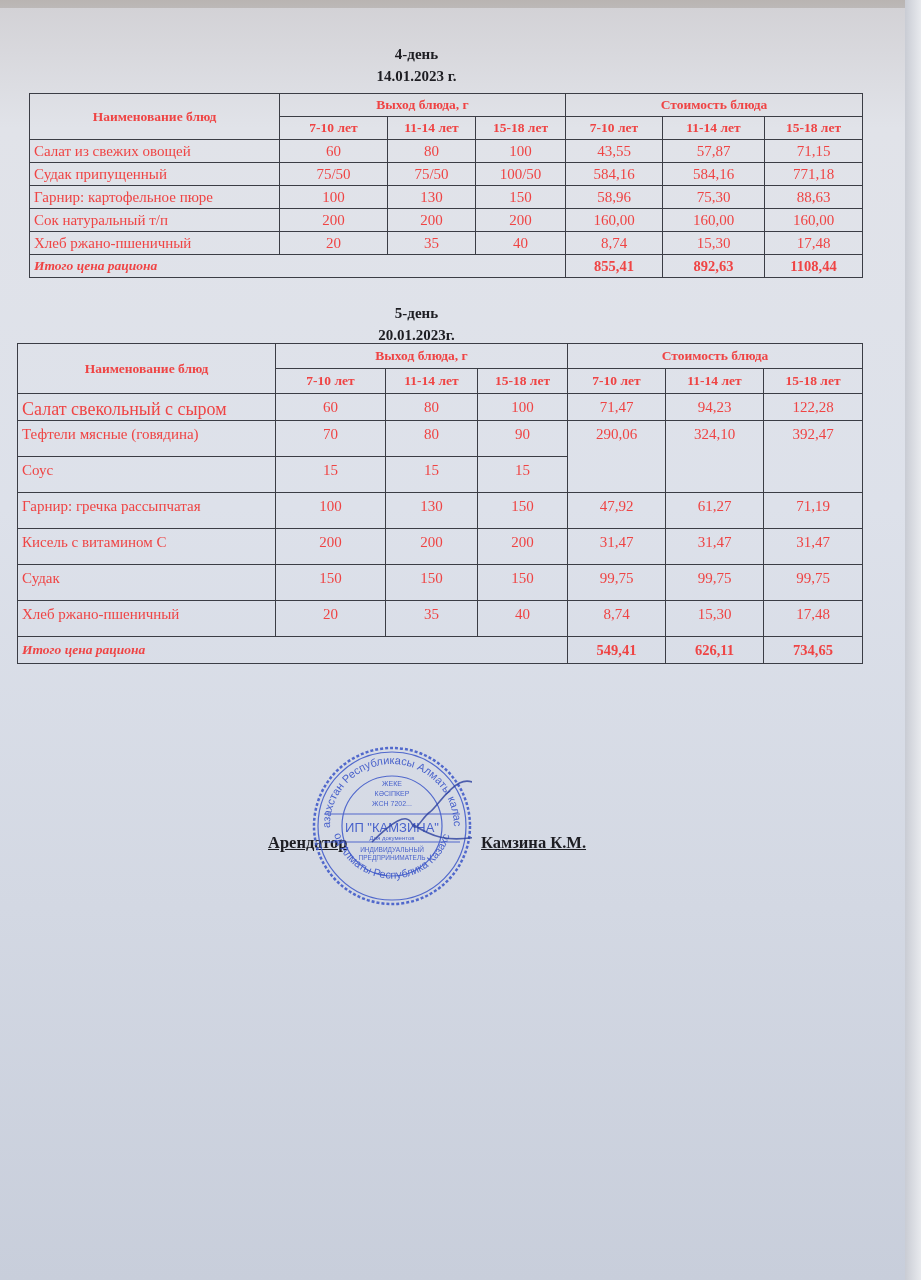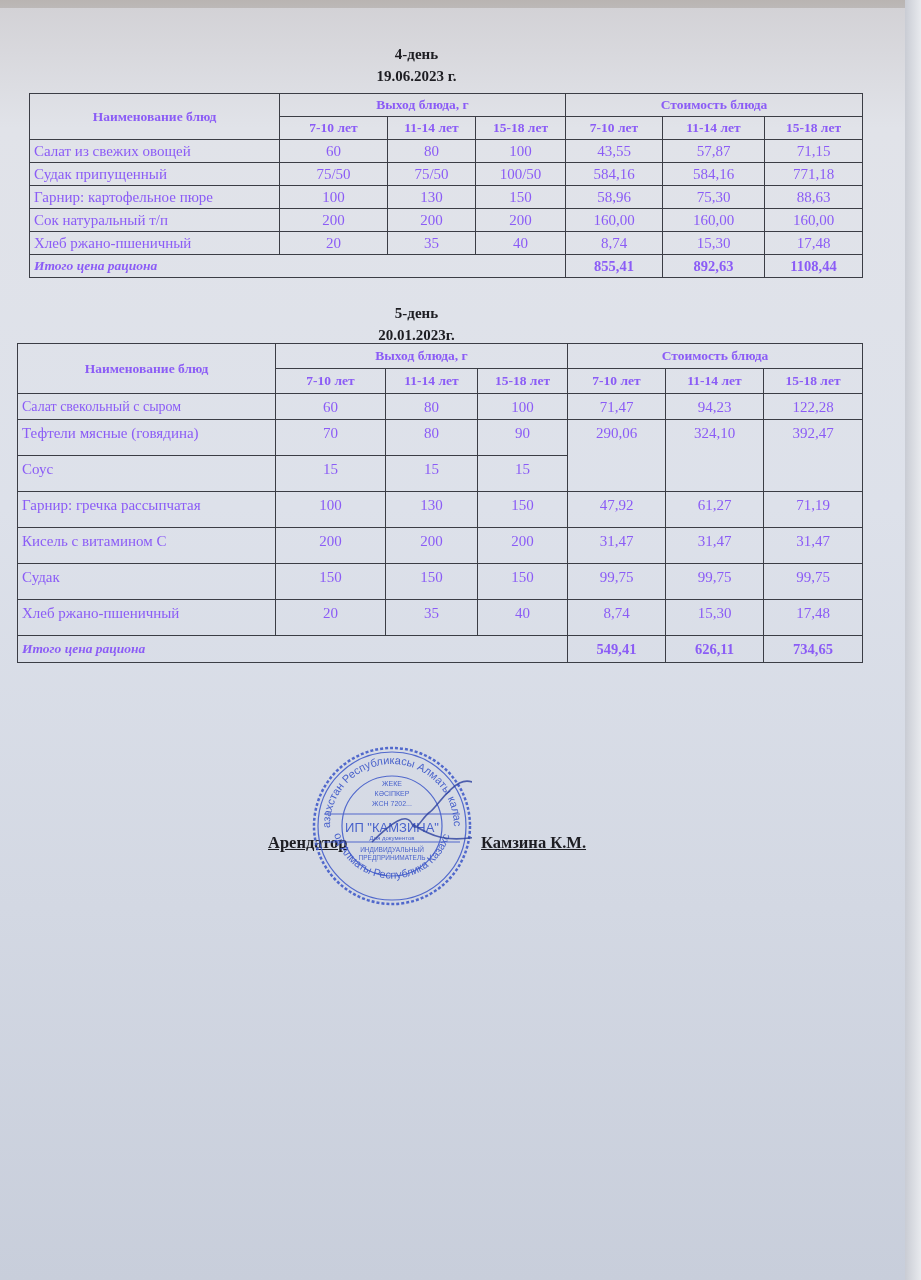--- a/index.html
+++ b/index.html
@@ -12,21 +12,21 @@
   }
   .page {
     position: absolute; left: 0; top: 8px; width: 905px; height: 1272px;
     background: linear-gradient(180deg, #d3d2d6 0px, #e1e3e9 120px, #dde1ea 500px, #d3d8e3 900px, #c8cedb 1272px);
   }
   .edge { position: absolute; right: 0; top: 0; width: 16px; height: 1280px;
     background: linear-gradient(90deg, #c9ccd4, #e8eaee); }
   .day-title { position: absolute; left: 0; width: 833px; text-align: center; font-weight: bold; font-size: 15px; line-height: 20px; }
   table.menu {
     position: absolute; border-collapse: collapse; table-layout: fixed;
-    font-size: 15px; color: #8b5cf6; border-radius: 10px;
+    font-size: 15px; color: #ef4444; border-radius: 10px;
   }
   table.menu td, table.menu th { border: 1px solid #3b3d45; padding: 0 4px; }
   table.menu th { font-weight: bold; font-size: 13.5px; text-align: center; }
   table.menu td.name { text-align: left; }
   table.menu td.num { text-align: center; }
   table.menu td.total-label { font-style: italic; font-weight: bold; font-size: 13.5px; text-align: left; }
   table.menu td.total { font-weight: bold; text-align: center; font-size: 14.5px; }
   #t1 { left: 29px; top: 93px; width: 833px; }
   #t1 tr { height: 23px; }
   #t2 { left: 17px; top: 343px; width: 845px; }
@@ -39,21 +39,21 @@
   .sig { position: absolute; top: 833px; font-weight: bold; font-size: 16.5px; text-decoration: underline; }
   .stamp { position: absolute; left: 312px; top: 742px; width: 160px; height: 168px; }
 </style>
 </head>
 <body>
 
 <div class="page"></div>
 <div class="edge"></div>
 
 <div class="day-title" style="top:44px">4-день</div>
-<div class="day-title" style="top:66px">19.06.2023 г.</div>
+<div class="day-title" style="top:66px">14.01.2023 г.</div>
 
 <table class="menu" id="t1">
   <colgroup>
     <col style="width:250px">
       <col style="width:108px">
       <col style="width:88px">
       <col style="width:90px">
     <col style="width:97px">
       <col style="width:102px">
       <col style="width:98px">
@@ -147,21 +147,21 @@
   </tr>
   <tr class="h">
     <th>7-10 лет</th>
     <th>11-14 лет</th>
     <th>15-18 лет</th>
     <th>7-10 лет</th>
     <th>11-14 лет</th>
     <th>15-18 лет</th>
   </tr>
   <tr class="rs">
-    <td class="name" style="font-size:14px">Салат свекольный с сыром</td>
+    <td class="name" style="font-size:18px">Салат свекольный с сыром</td>
     <td class="num">60</td>
     <td class="num">80</td>
     <td class="num">100</td>
     <td class="num">71,47</td>
     <td class="num">94,23</td>
     <td class="num">122,28</td>
   </tr>
   <tr class="r">
     <td class="name">Тефтели  мясные (говядина)</td>
     <td class="num">70</td>

